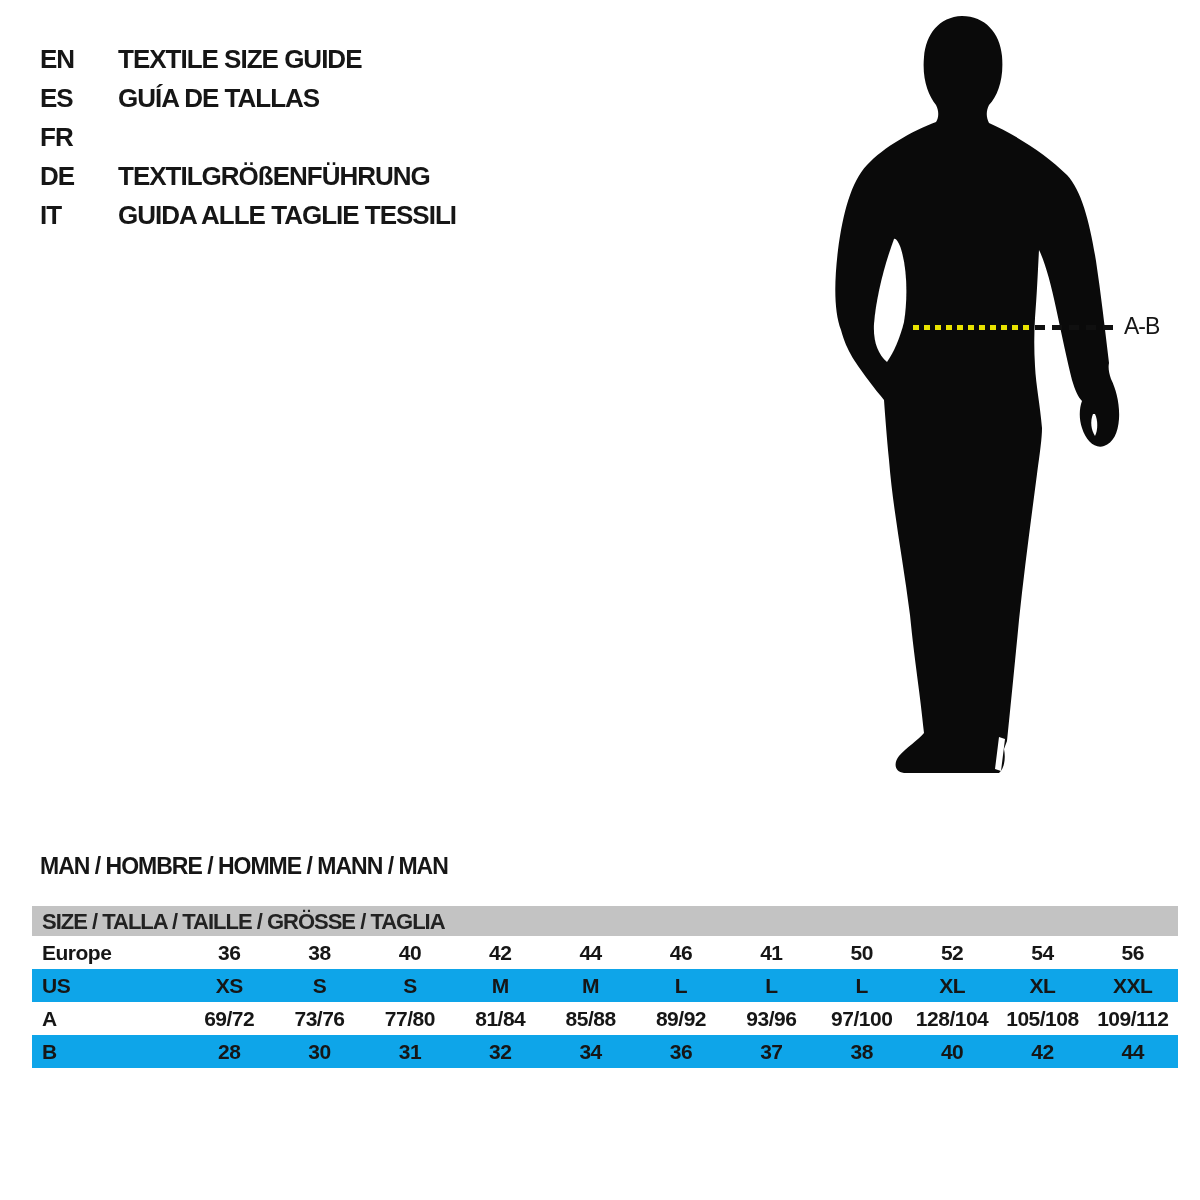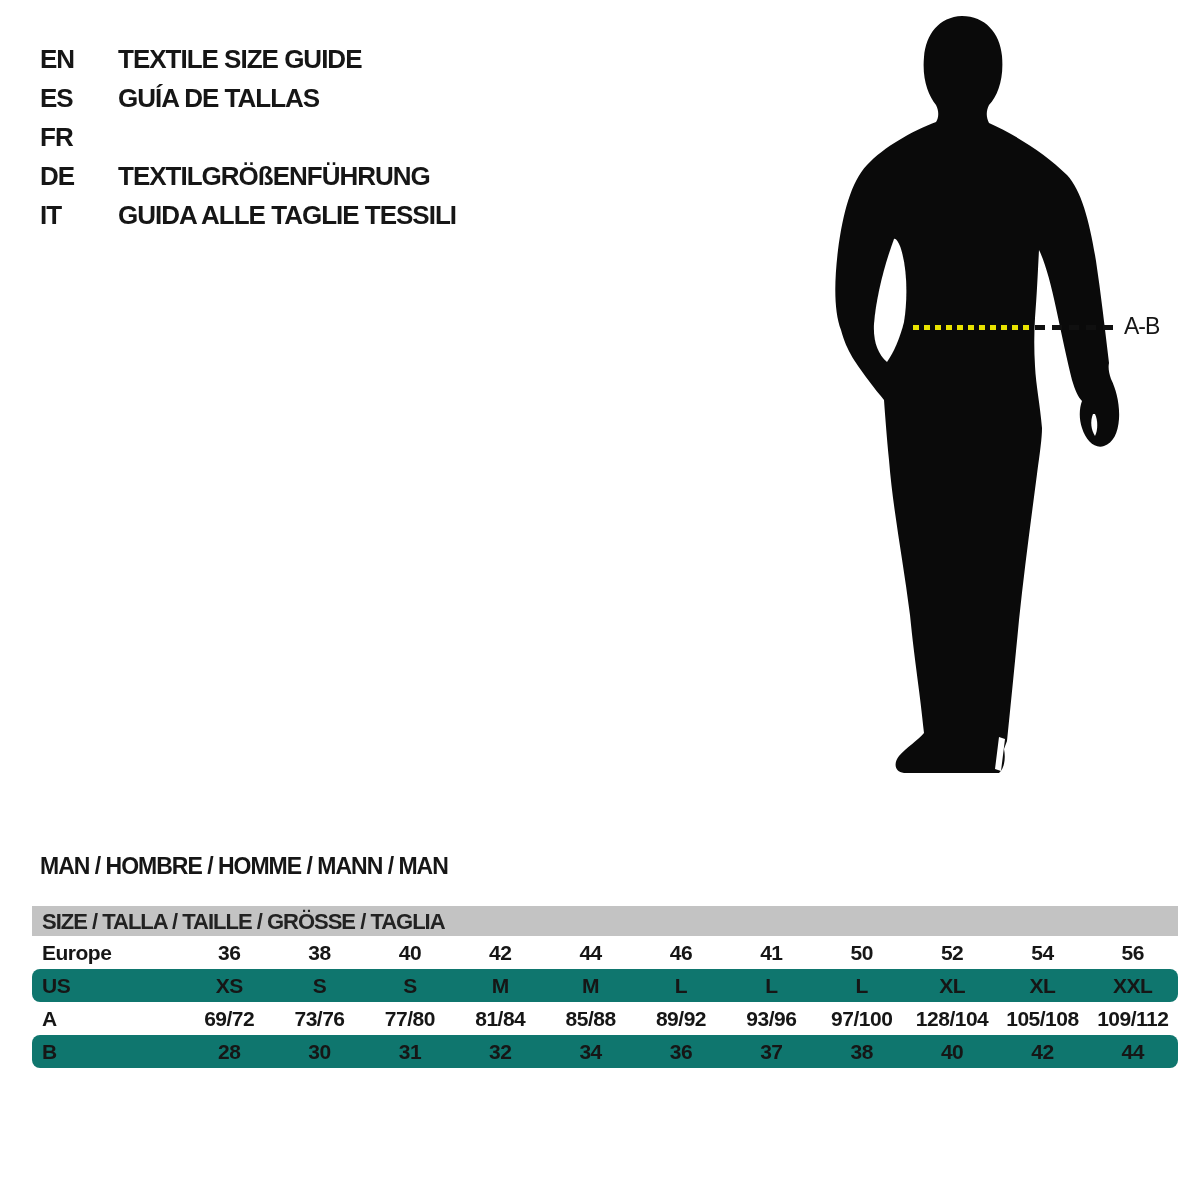--- a/index.html
+++ b/index.html
@@ -32,21 +32,21 @@
   #ab-label { left:1124px; top:315px; font-size:23px; line-height:23px;
     font-weight:normal; letter-spacing:-1px; }
 
   
   #size-table { left:32px; top:906px; width:1146px; }
   #size-table-header { height:30px; line-height:31px; background:#c3c3c3;
     padding-left:10px; font-size:22px; font-weight:bold; letter-spacing:-1px;
     color:#222; box-sizing:border-box; }
   .t-row { display:flex; height:33px; align-items:center;
     font-size:21px; font-weight:bold; letter-spacing:-0.5px; }
-  .t-row.alt { background:#0f766e;border-radius:8px; }
+  .t-row.alt { background:#0ea5e9; }
   .t-label { width:152px; padding-left:10px; box-sizing:border-box; }
   .t-cell { flex:1; text-align:center; }
 
   
   #footnotes { left:40px; top:1112px; }
   .footnote { height:37px; line-height:37px; font-size:22px; font-weight:bold;
     letter-spacing:-1px; white-space:nowrap; }
 </style>
 </head>
 <body>

